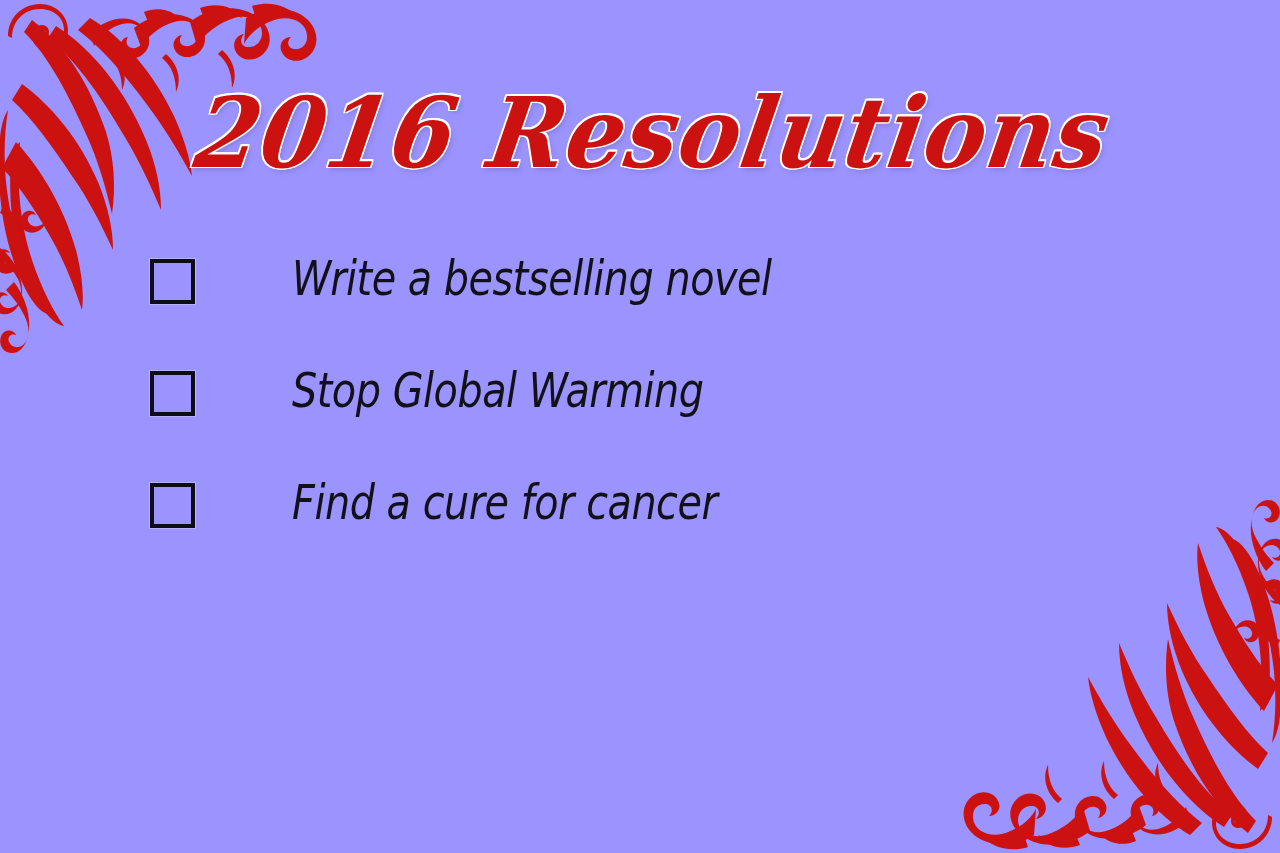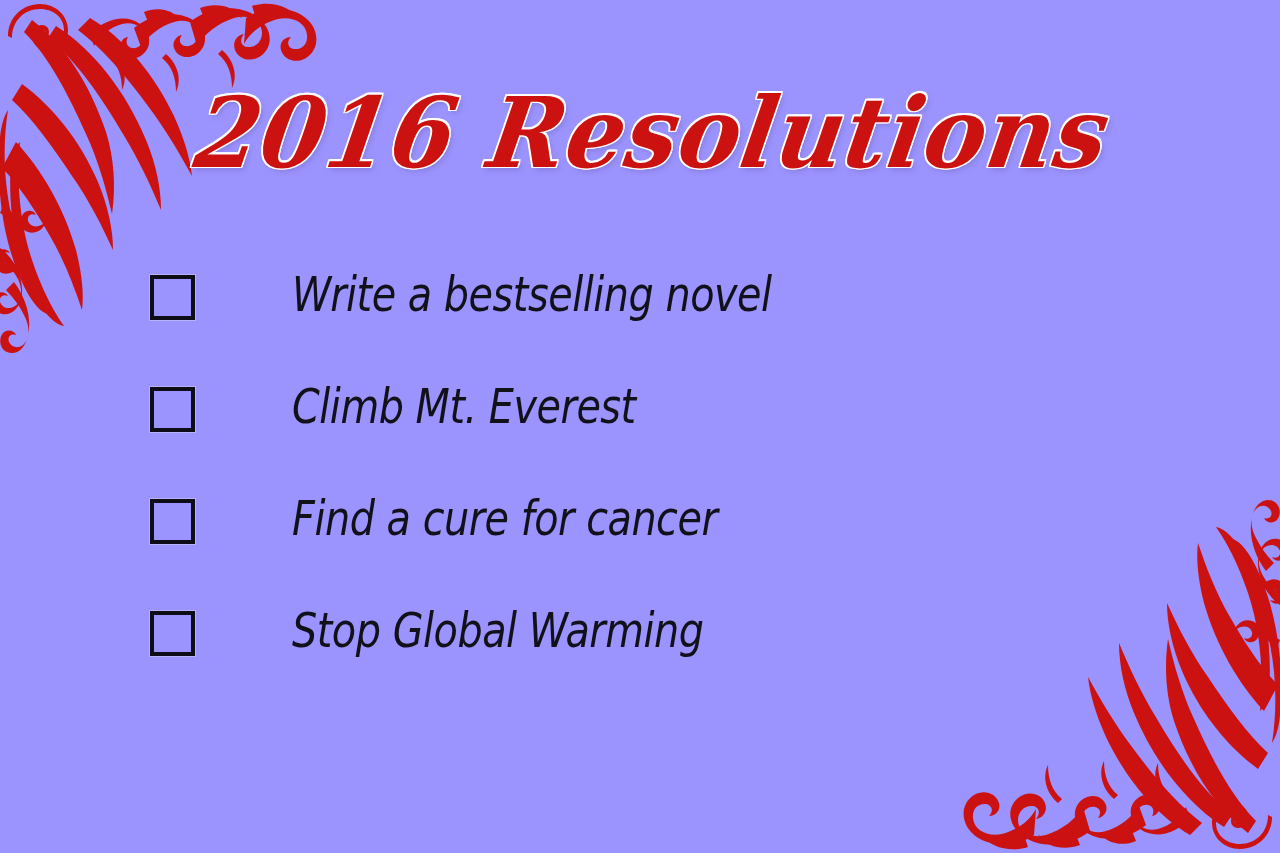--- a/index.html
+++ b/index.html
@@ -69,21 +69,21 @@
        1.5px -1.5px 0 #ffffff,
       -1.5px -1.5px 0 #ffffff,
        3px 3px 5px rgba(120,110,200,0.55);
     white-space: nowrap;
   }
 
   
   #resolution-list {
     position: absolute;
     left: 150px;
-    top: 256px;
+    top: 240px;
     width: 1000px;
     margin: 0;
     padding: 0;
     list-style: none;
     text-align: center;
   }
   .resolution-item {
     position: relative;
     height: 112px;
   }
@@ -255,25 +255,21 @@
     <h1 id="poster-title">2016 Resolutions</h1>
   </div>
 
   <ul id="resolution-list">
     <li class="resolution-item">
       <span class="checkbox"></span>
       <span class="resolution-text">Write a bestselling novel</span>
     </li>
     <li class="resolution-item">
       <span class="checkbox"></span>
-      <span class="resolution-text">Climb Mt. Everest</span>
+      <span class="resolution-text">Stop Global Warming</span>
     </li>
     <li class="resolution-item">
       <span class="checkbox"></span>
       <span class="resolution-text">Find a cure for cancer</span>
     </li>
-    <li class="resolution-item">
-      <span class="checkbox"></span>
-      <span class="resolution-text">Stop Global Warming</span>
-    </li>
   </ul>
 
 </div>
 
 </body></html>

